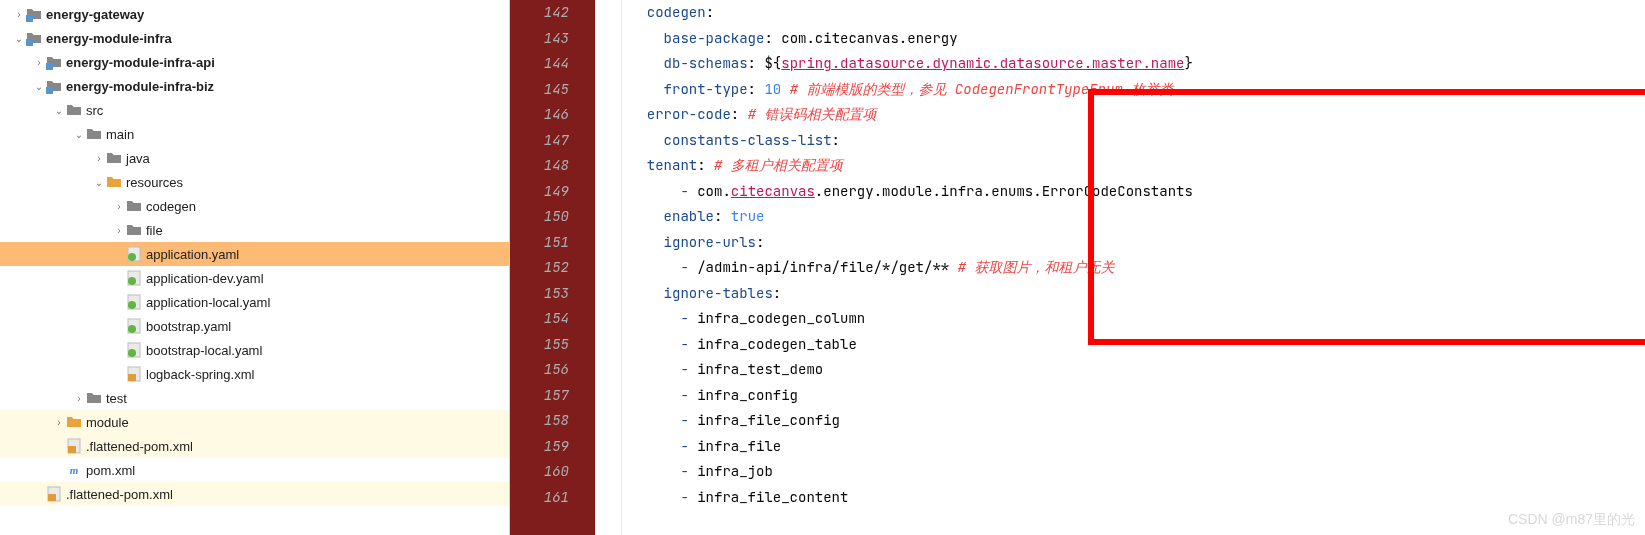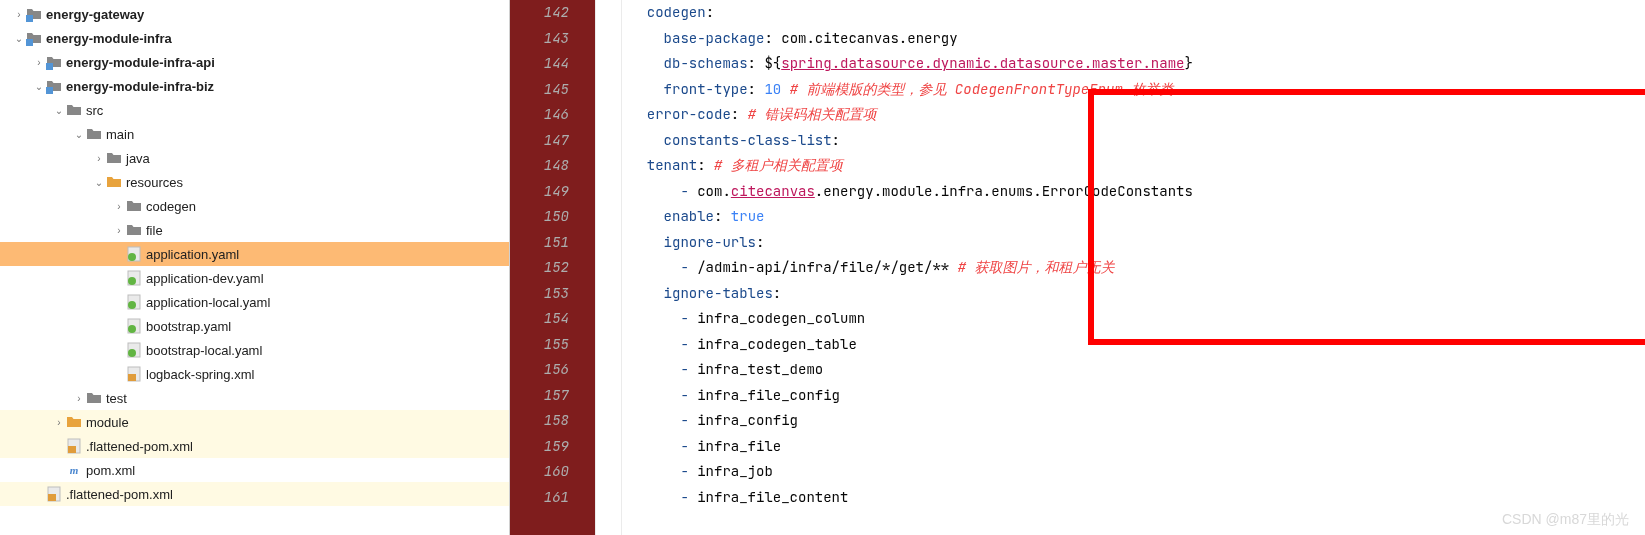--- a/index.html
+++ b/index.html
@@ -99,21 +99,21 @@
     .k-plain { color: #080808; }
     .k-dash  { color: #1c4a8c; }
     
     .redbox {
       position: absolute;
       border: 6px solid #ff0000;
       pointer-events: none;
     }
     .watermark {
       position: absolute;
-      right: 16px;
+      right: 10px;
       bottom: 6px;
       color: #d8d8d8;
       font-size: 14px;
       font-family: Arial, sans-serif;
     }
   </style>
 </head>
 <body>
 
 <div class="tree-panel" id="tree">
@@ -372,22 +372,22 @@
       <div class="code-line"><span class="k-plain">    </span><span class="k-key">constants-class-list</span><span class="k-plain">:</span></div>
       <div class="code-line"><span class="k-plain">  </span><span class="k-key">tenant</span><span class="k-plain">: </span><span class="k-comm"># 多租户相关配置项</span></div>
       <div class="code-line"><span class="k-plain">      </span><span class="k-dash">- </span><span class="k-plain">com.</span><span class="k-link">citecanvas</span><span class="k-plain">.energy.module.infra.enums.ErrorCodeConstants</span></div>
       <div class="code-line"><span class="k-plain">    </span><span class="k-key">enable</span><span class="k-plain">: </span><span class="k-val">true</span></div>
       <div class="code-line"><span class="k-plain">    </span><span class="k-key">ignore-urls</span><span class="k-plain">:</span></div>
       <div class="code-line"><span class="k-plain">      </span><span class="k-dash">- </span><span class="k-plain">/admin-api/infra/file/*/get/** </span><span class="k-comm"># 获取图片，和租户无关</span></div>
       <div class="code-line"><span class="k-plain">    </span><span class="k-key">ignore-tables</span><span class="k-plain">:</span></div>
       <div class="code-line"><span class="k-plain">      </span><span class="k-dash">- </span><span class="k-plain">infra_codegen_column</span></div>
       <div class="code-line"><span class="k-plain">      </span><span class="k-dash">- </span><span class="k-plain">infra_codegen_table</span></div>
       <div class="code-line"><span class="k-plain">      </span><span class="k-dash">- </span><span class="k-plain">infra_test_demo</span></div>
+      <div class="code-line"><span class="k-plain">      </span><span class="k-dash">- </span><span class="k-plain">infra_config</span></div>
       <div class="code-line"><span class="k-plain">      </span><span class="k-dash">- </span><span class="k-plain">infra_file_config</span></div>
-      <div class="code-line"><span class="k-plain">      </span><span class="k-dash">- </span><span class="k-plain">infra_config</span></div>
       <div class="code-line"><span class="k-plain">      </span><span class="k-dash">- </span><span class="k-plain">infra_file</span></div>
       <div class="code-line"><span class="k-plain">      </span><span class="k-dash">- </span><span class="k-plain">infra_job</span></div>
       <div class="code-line"><span class="k-plain">      </span><span class="k-dash">- </span><span class="k-plain">infra_file_content</span></div>
     </div>
   <div class="redbox" id="redbox" style="top: 89px; left: 578px; width: 825px; height: 256px;"></div>
   <div class="watermark">CSDN @m87里的光</div>
 </div>
 
 <svg width="0" height="0" style="position:absolute">
   <defs>

